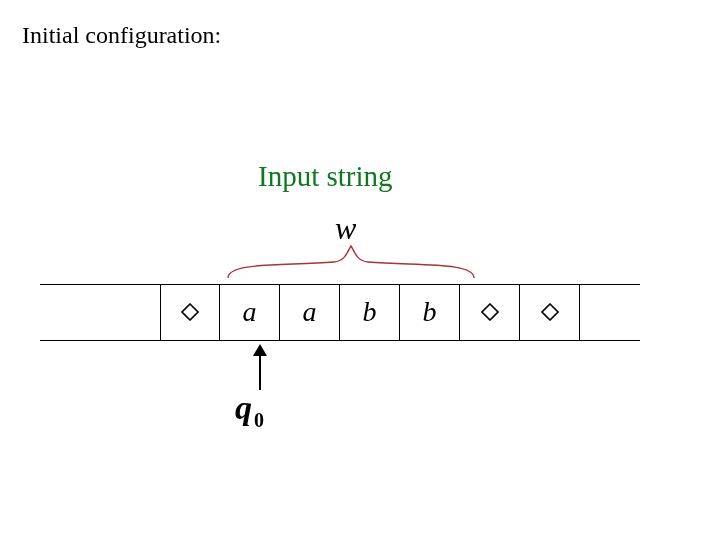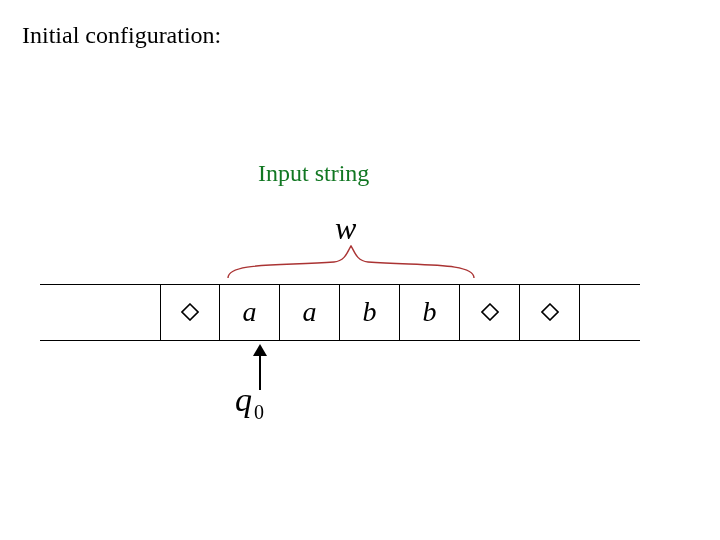--- a/index.html
+++ b/index.html
@@ -34,21 +34,21 @@
     font-size: 20px;
     vertical-align: sub;
     font-style: normal;
     margin-left: 2px;
     margin-right: 10px;
   }
   .input-label {
     position: absolute;
     left: 258px;
     top: 160px;
-    font-size: 24px;
+    font-size: 29px;
     color: #117722;
   }
   .w-label {
     position: absolute;
     left: 335px;
     top: 210px;
     font-size: 32px;
     font-style: italic;
   }
   
@@ -97,23 +97,24 @@
   .head-arrow {
     position: absolute;
     left: 250px;
     top: 344px;
     width: 20px;
     height: 46px;
   }
   .state-label {
     position: absolute;
     left: 235px;
-    top: 381px;
+    top: 389px;
     font-size: 34px;
     font-style: italic;
+    font-weight: bold;
   }
   .state-label .sub {
     font-size: 20px;
     vertical-align: sub;
     font-style: normal;
     margin-left: 2px;
   }
 </style>
 </head>
 <body>

